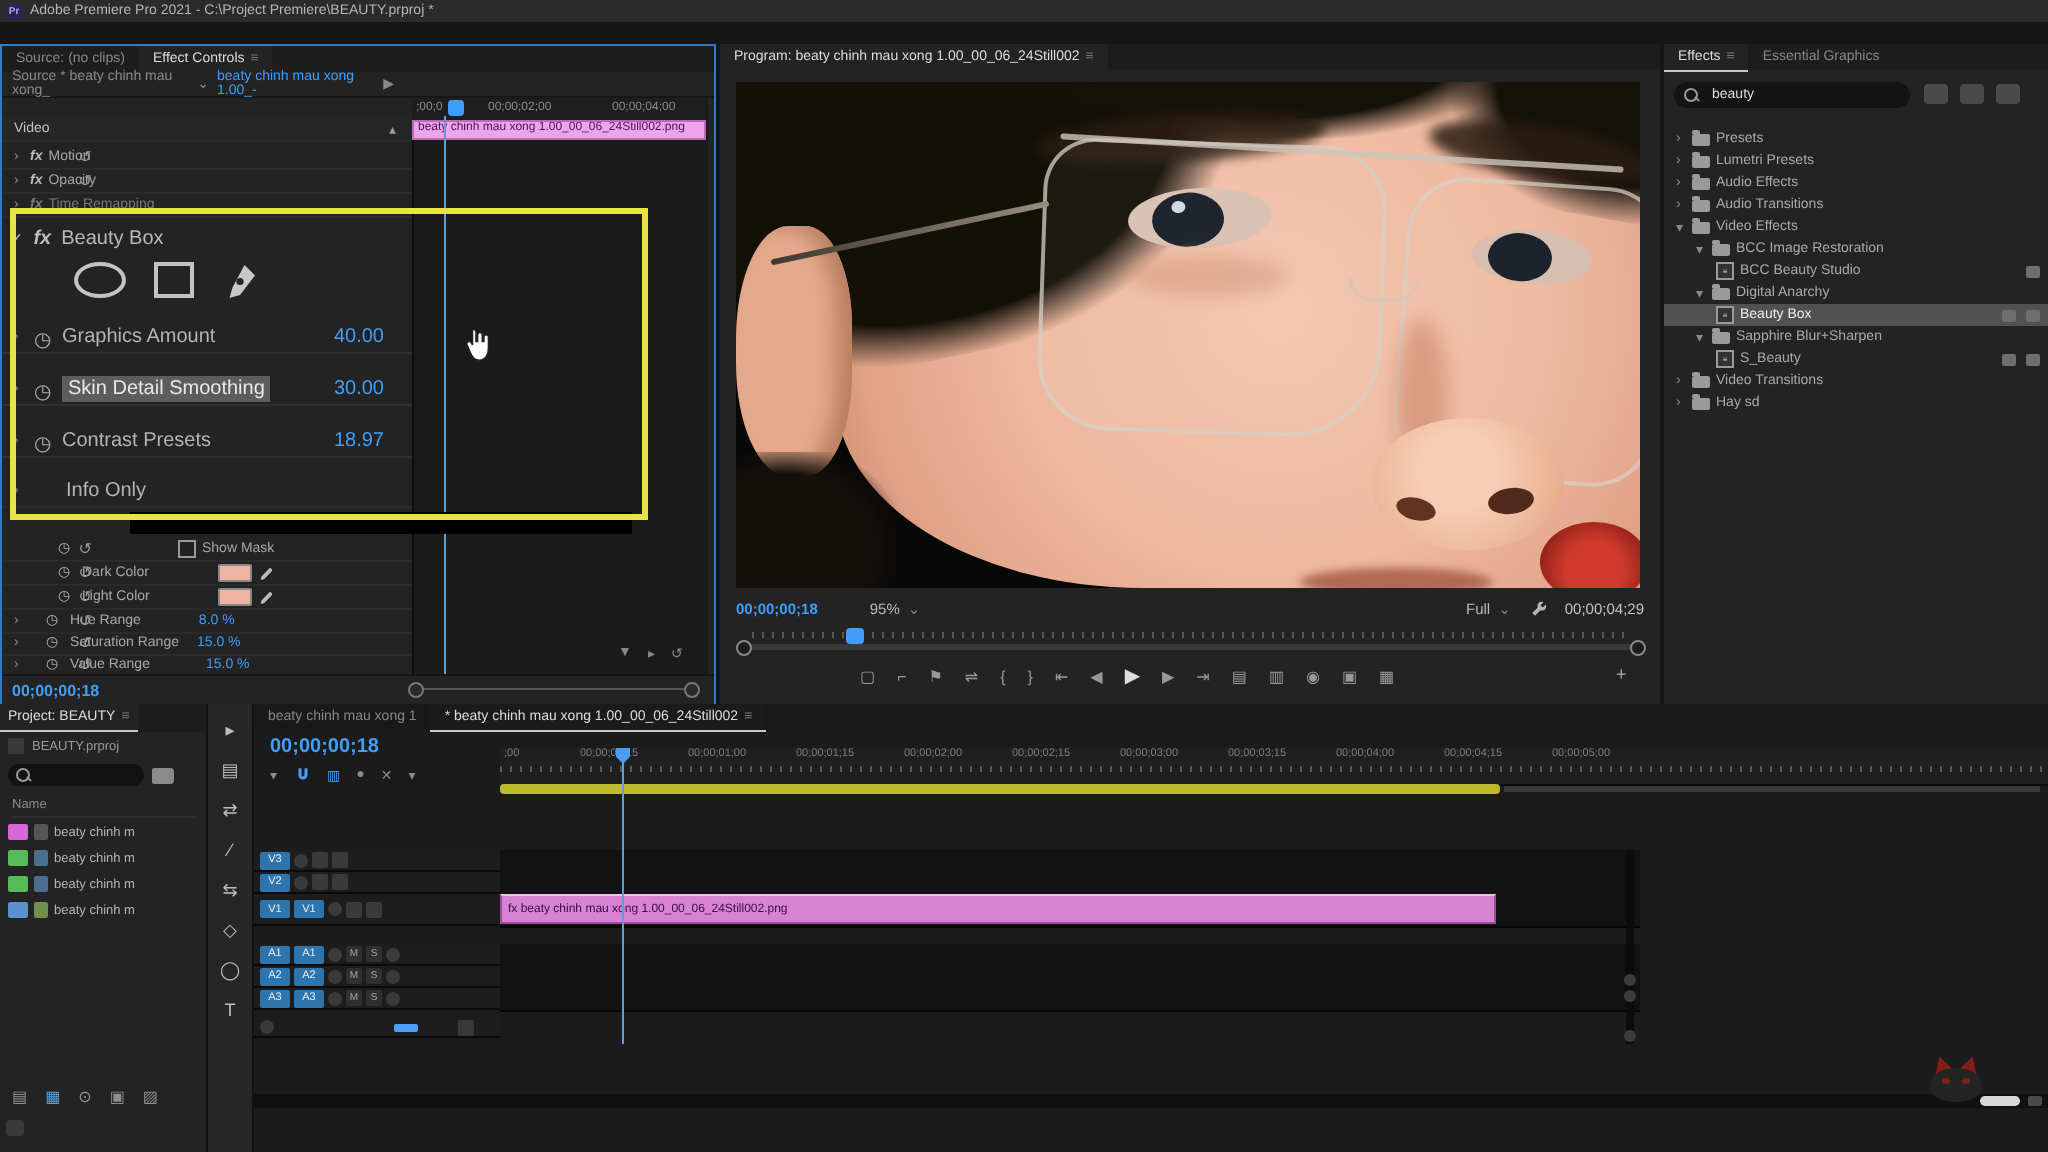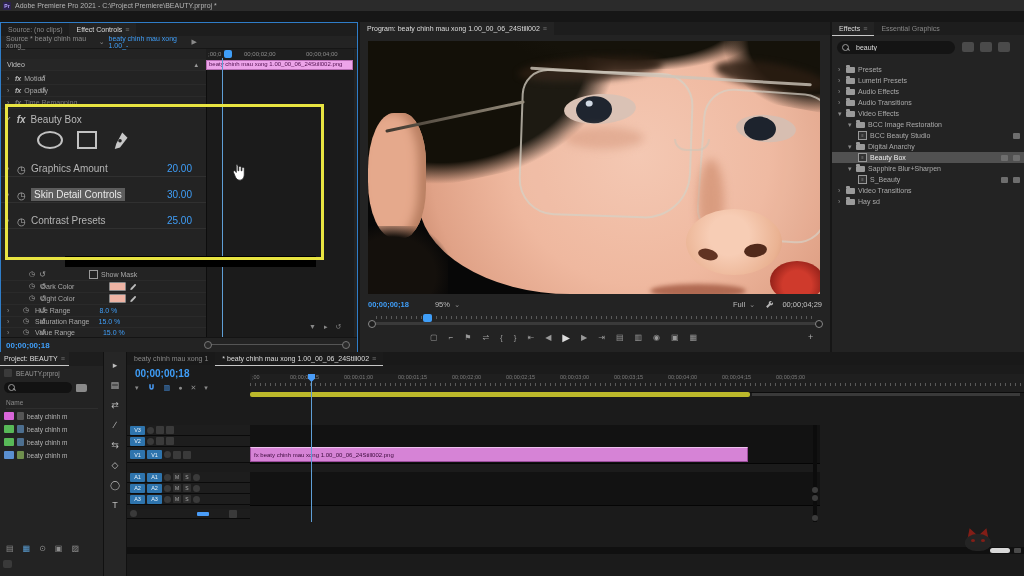--- a/index.html
+++ b/index.html
@@ -137,33 +137,37 @@
       <span style="width:16px;height:14px;border:2px solid #c2c2c2;"></span>
       <svg width="18" height="18" viewBox="0 0 24 24">
           <path d="M15 2l7 7-10 13-7 2 2-7z" fill="#c8c8c8"></path>
           <circle cx="12" cy="13" r="2.4" fill="#232323"></circle>
         </svg>
     </div>
     <div class="ec-row bb-row abs" style="top:138px;border-bottom:1px solid #303030;">
       <span class="dis">›</span>
       <span class="sw">◷</span>
       <span>Graphics Amount</span>
-      <span class="val">20.00</span>
+      <span class="val">40.00</span>
     </div>
     <div class="ec-row bb-row abs" style="top:164px;border-bottom:1px solid #303030;">
       <span class="dis">›</span>
       <span class="sw">◷</span>
-      <span style="background:#5d5d5d;color:#e8e8e8;padding:1px 3px;">Skin Detail Controls</span>
+      <span style="background:#5d5d5d;color:#e8e8e8;padding:1px 3px;">Skin Detail Smoothing</span>
       <span class="val">30.00</span>
     </div>
     <div class="ec-row bb-row abs" style="top:190px;border-bottom:1px solid #303030;">
       <span class="dis">›</span>
       <span class="sw">◷</span>
       <span>Contrast Presets</span>
-      <span class="val">25.00</span>
+      <span class="val">18.97</span>
+    </div>
+    <div class="ec-row bb-row abs" style="top:215px;">
+      <span class="dis">›</span>
+      <span style="margin-left:16px;">Info Only</span>
     </div>
 
     <div class="abs" style="left:4px;top:81px;width:313px;height:150px;border:3px solid #e8e441;pointer-events:none;z-index:30;"></div>
 
     <div class="abs" style="left:64px;top:233px;width:251px;height:11px;background:#000;z-index:5;"></div>
 
     <div class="ec-row abs" style="top:246px;">
       <span class="sw" style="margin-left:22px;font-size:7px;">◷</span>
       <span class="cbox" style="margin-left:48px;"></span>
       <span>Show Mask</span>

